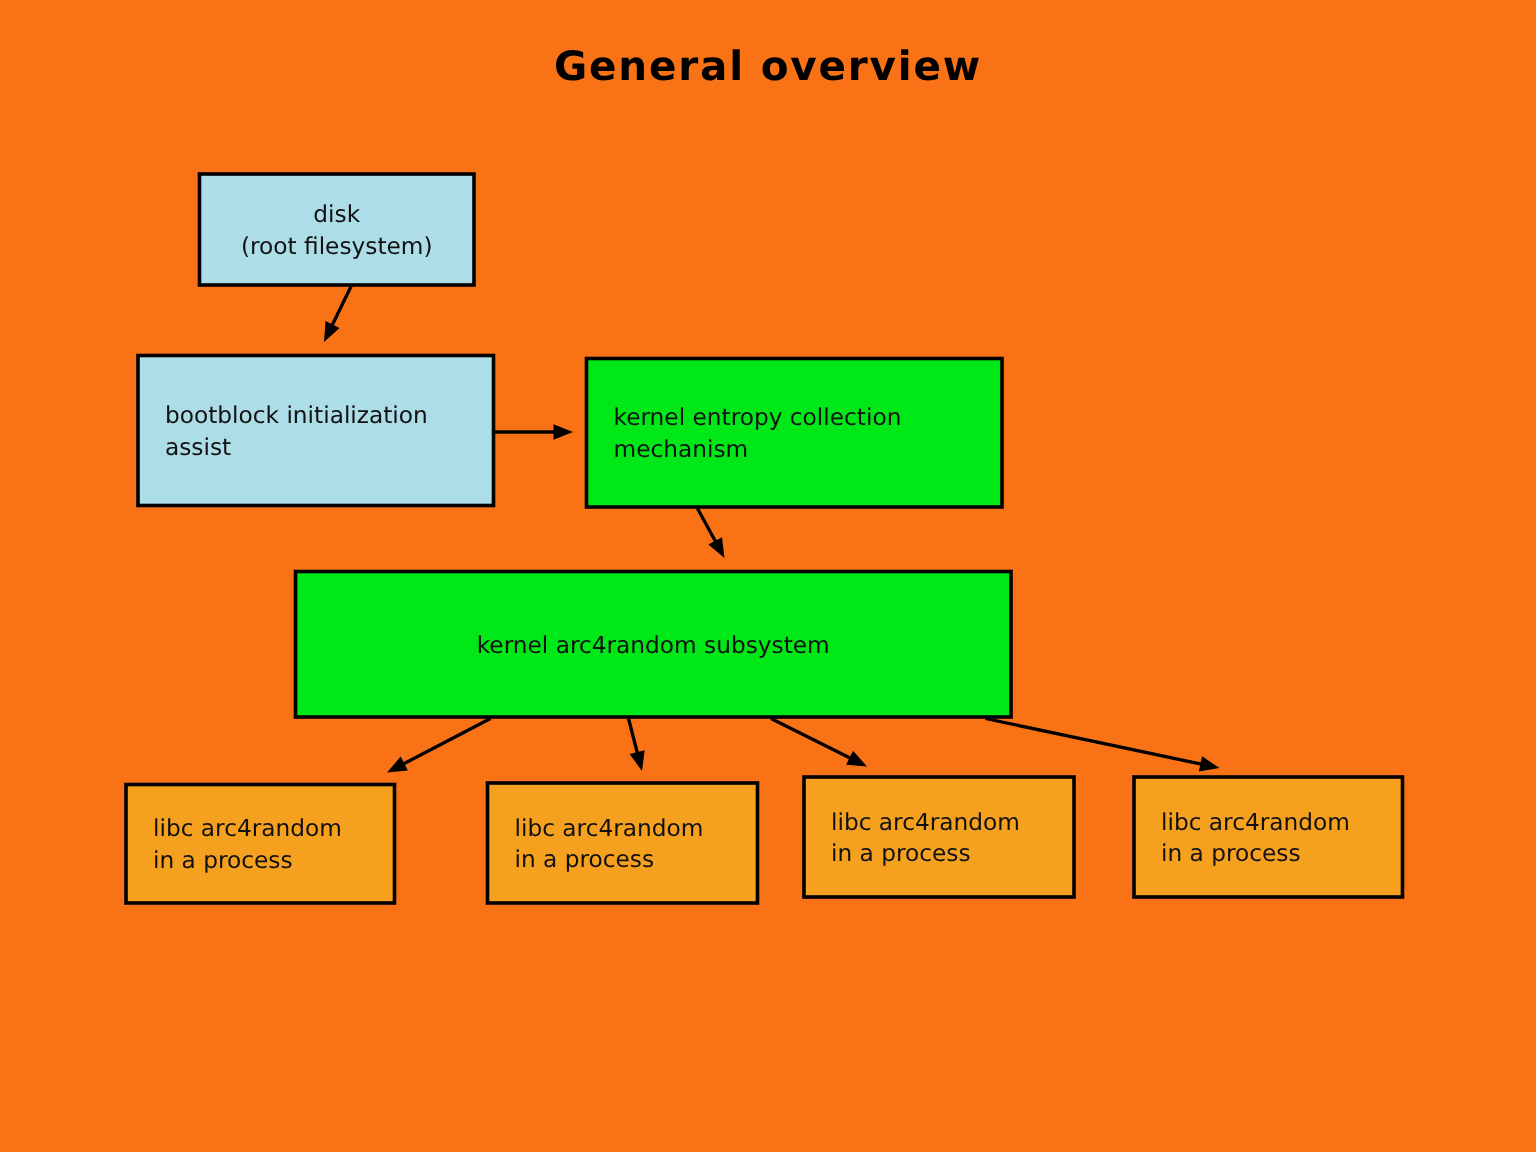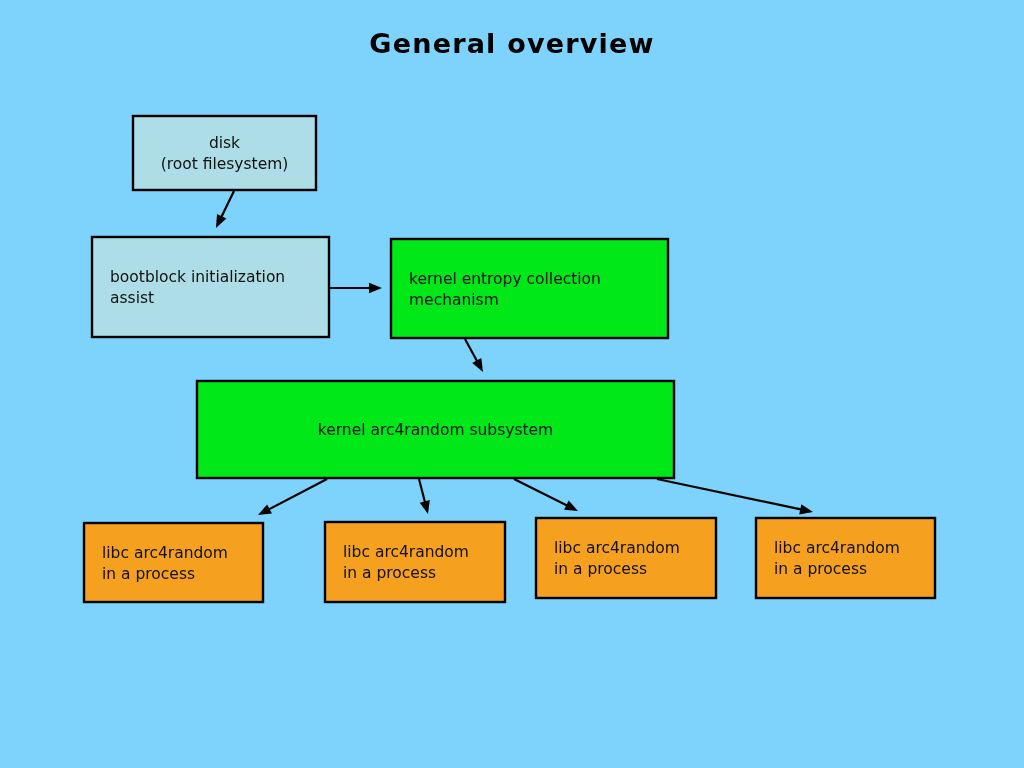--- a/index.html
+++ b/index.html
@@ -10,21 +10,21 @@
   body {
     width: 1024px;
     height: 768px;
     overflow: hidden;
     font-family: "DejaVu Sans", sans-serif;
   }
   #diagram-root {
     position: relative;
     width: 1024px;
     height: 768px;
-    background: #7dd3fc;
+    background: #f97316;
   }
   svg.canvas {
     display: block;
     width: 1024px;
     height: 768px;
   }
   .title-text {
     font-family: "DejaVu Sans", sans-serif;
     font-weight: bold;
     font-size: 27px;

